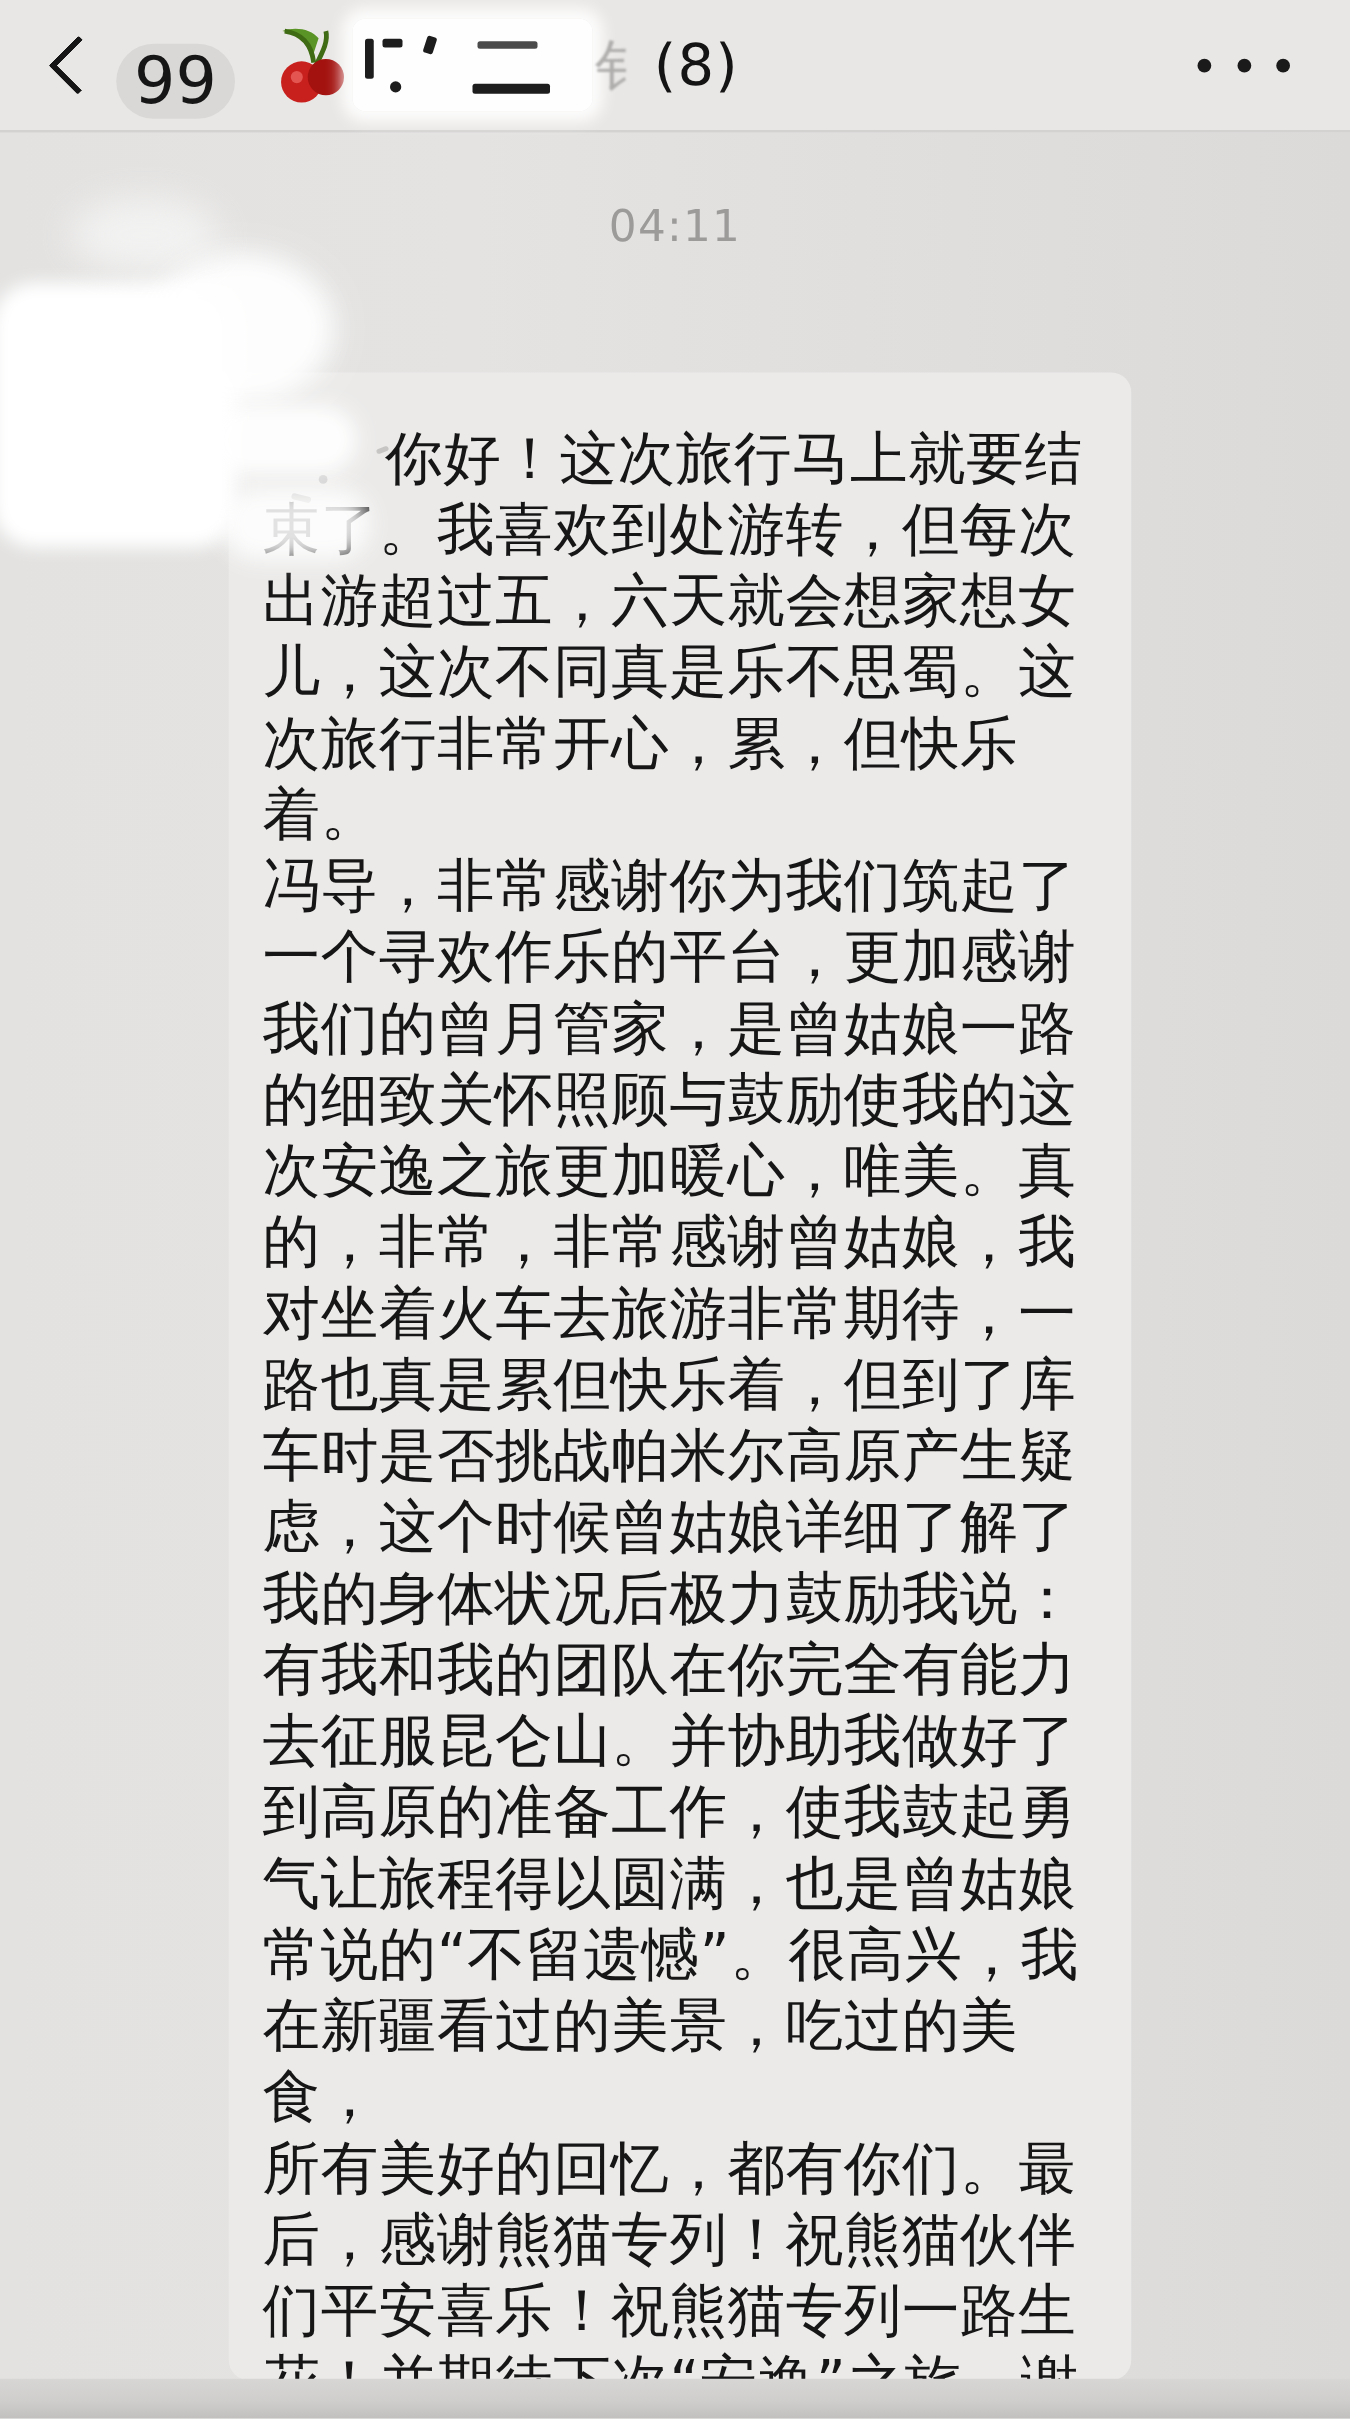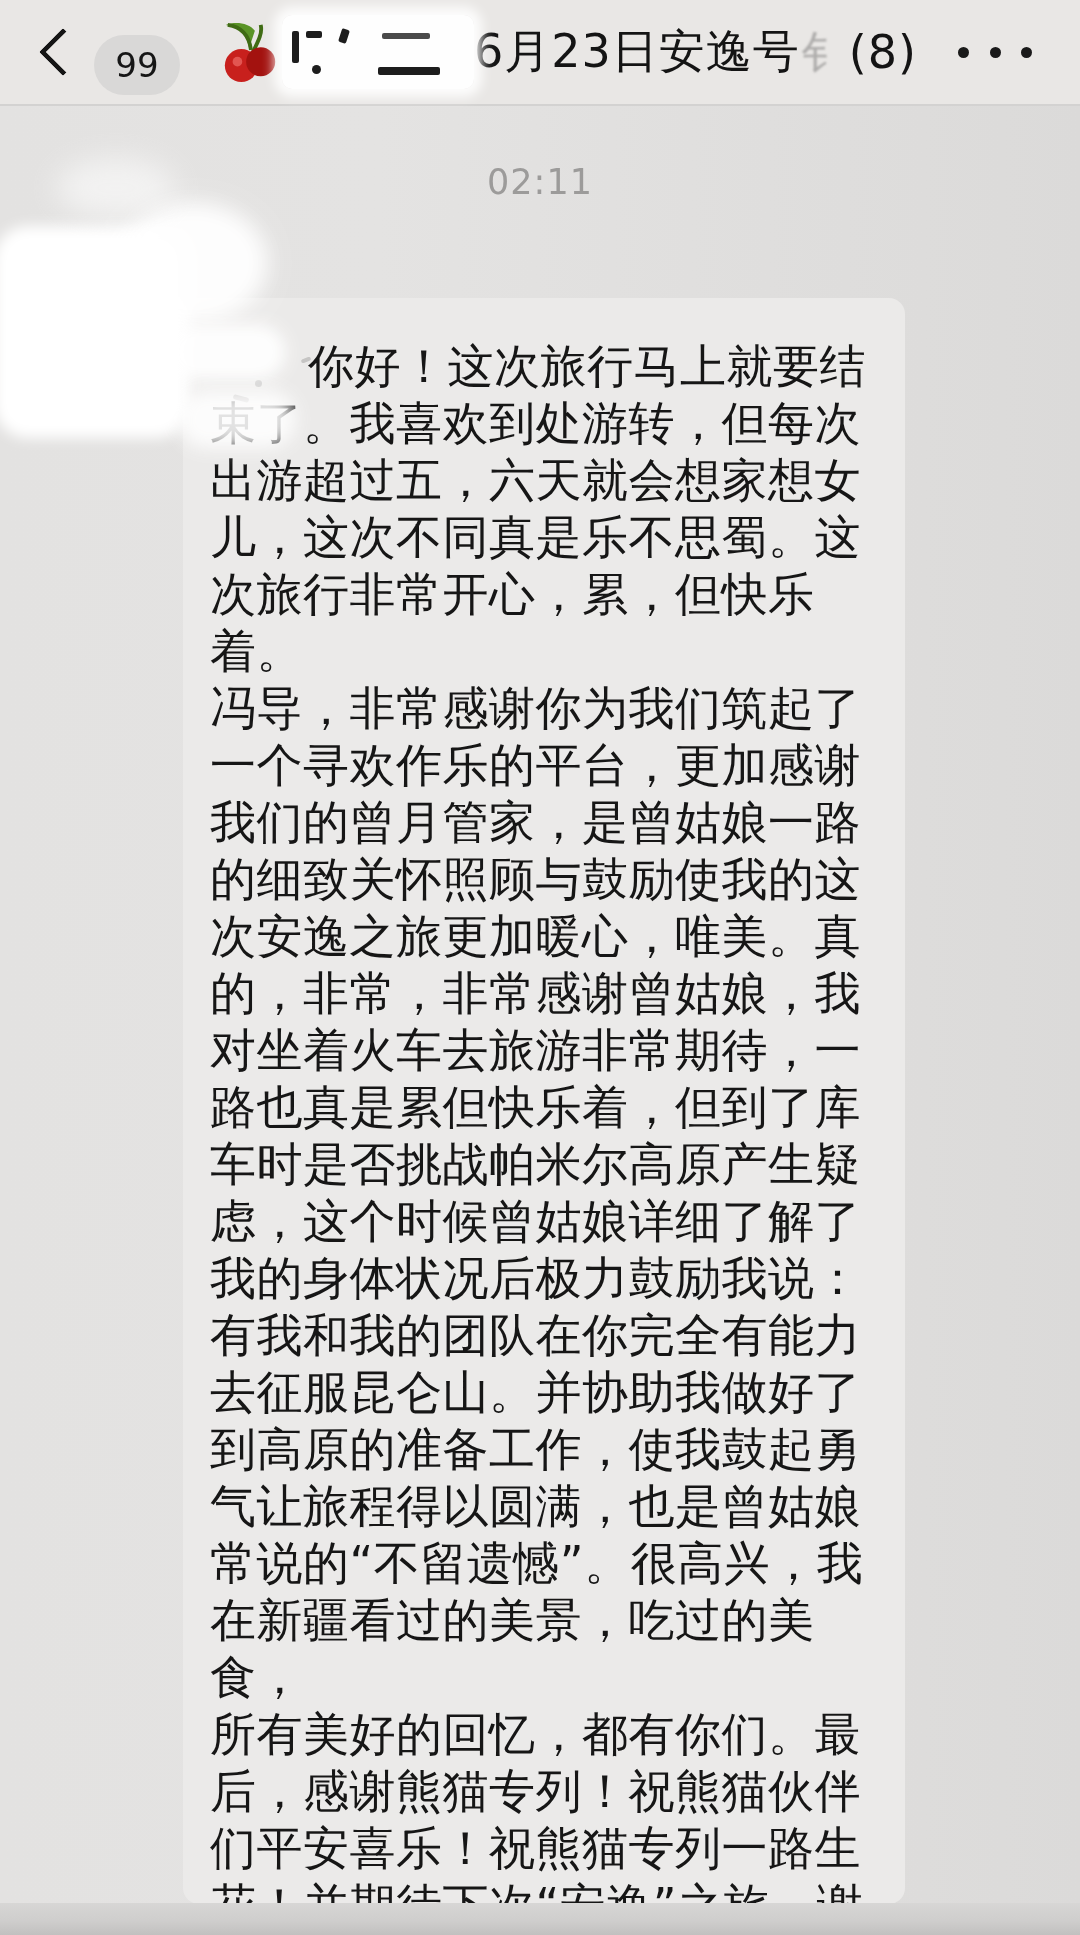--- a/index.html
+++ b/index.html
@@ -15,21 +15,21 @@
     background:#e9e7e5; border-bottom:2px solid #d3d2d1; z-index:5;
   }
   .back-btn { position:absolute; left:38px; top:12px; width:150px; height:80px; display:flex; align-items:center; }
   .chev {
     width:34px; height:34px; border-left:5px solid #151515; border-bottom:5px solid #151515;
     transform:rotate(45deg); margin-left:8px; border-radius:2px;
   }
   .unread-pill {
     margin-left:14px; min-width:86px; height:60px; background:#d9d8d7; border-radius:32px;
     display:flex; align-items:center; justify-content:center;
-    font-size:34px; color:#161616; padding:0 16px;margin-top:26px;
+    font-size:52px; color:#161616; padding:0 16px;margin-top:26px;
   }
   .title-row { position:absolute; left:220px; top:10px; height:84px; display:flex; align-items:center; }
   .cherry { width:62px; height:66px; flex:0 0 62px; }
   .erased-patch {
     position:relative; width:192px; height:74px; flex:0 0 192px;
     background:rgba(255,255,255,0.95); border-radius:10px;
     box-shadow:0 0 12px 8px rgba(255,255,255,0.9);
   }
   .frag { position:absolute; background:#1d1d1d; border-radius:2px; }
   .frag1 { left:10px; top:16px; width:7px; height:32px; }
@@ -92,33 +92,32 @@
         <circle cx="18" cy="44" r="5" fill="#e8635f" opacity="0.8"></circle>
       </svg>
       <span class="erased-patch">
         <i class="frag frag1"></i>
           <i class="frag frag2"></i>
           <i class="frag frag3"></i>
         <i class="frag frag4"></i>
           <i class="frag frag5"></i>
           <i class="frag frag6"></i>
       </span>
-      <span class="title-text">6月23日安逸号</span>
       <span class="title-text title-erased">钅</span>
       <span class="title-text">(8)</span>
     </div>
     <div class="more-btn">
       <i></i>
       <i></i>
       <i></i>
     </div>
   </div>
 
   <div class="chat">
-    <div class="timestamp">02:11</div>
+    <div class="timestamp">04:11</div>
 
     <div class="bubble">
       <i class="remnant rem1"></i>
       <i class="remnant rem2"></i>
       <i class="remnant rem3"></i>
       <p class="msg">你好！这次旅行马上就要结
 束了。我喜欢到处游转，但每次
 出游超过五，六天就会想家想女
 儿，这次不同真是乐不思蜀。这
 次旅行非常开心，累，但快乐着。

